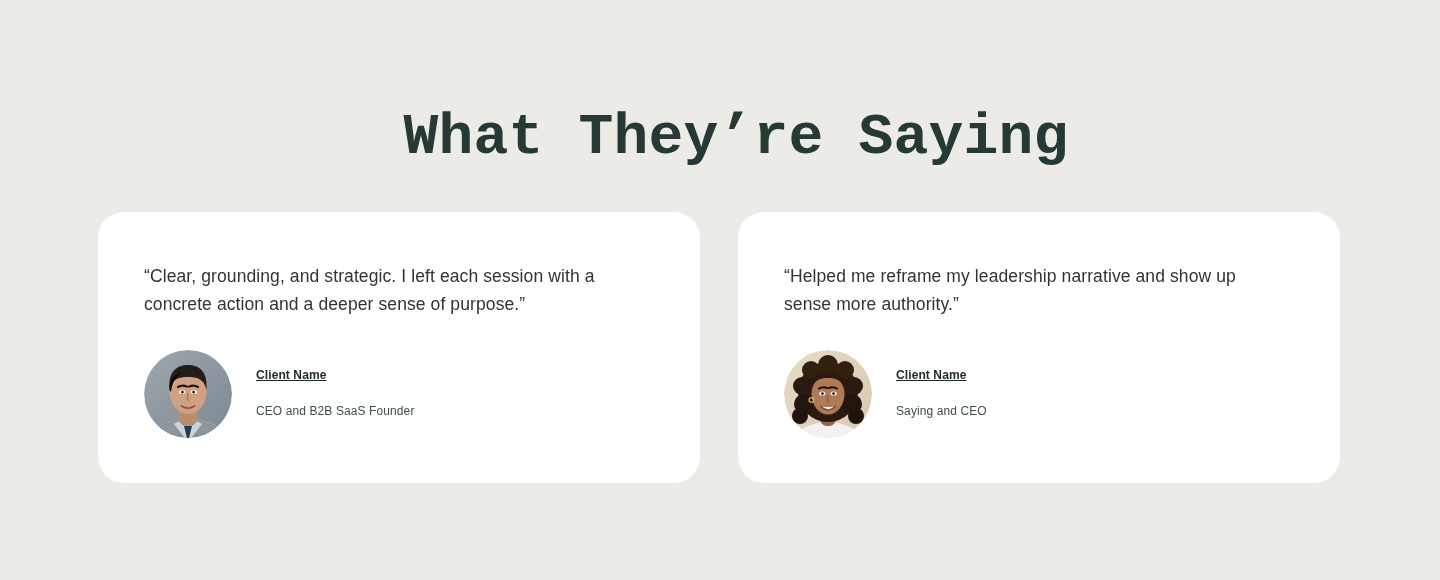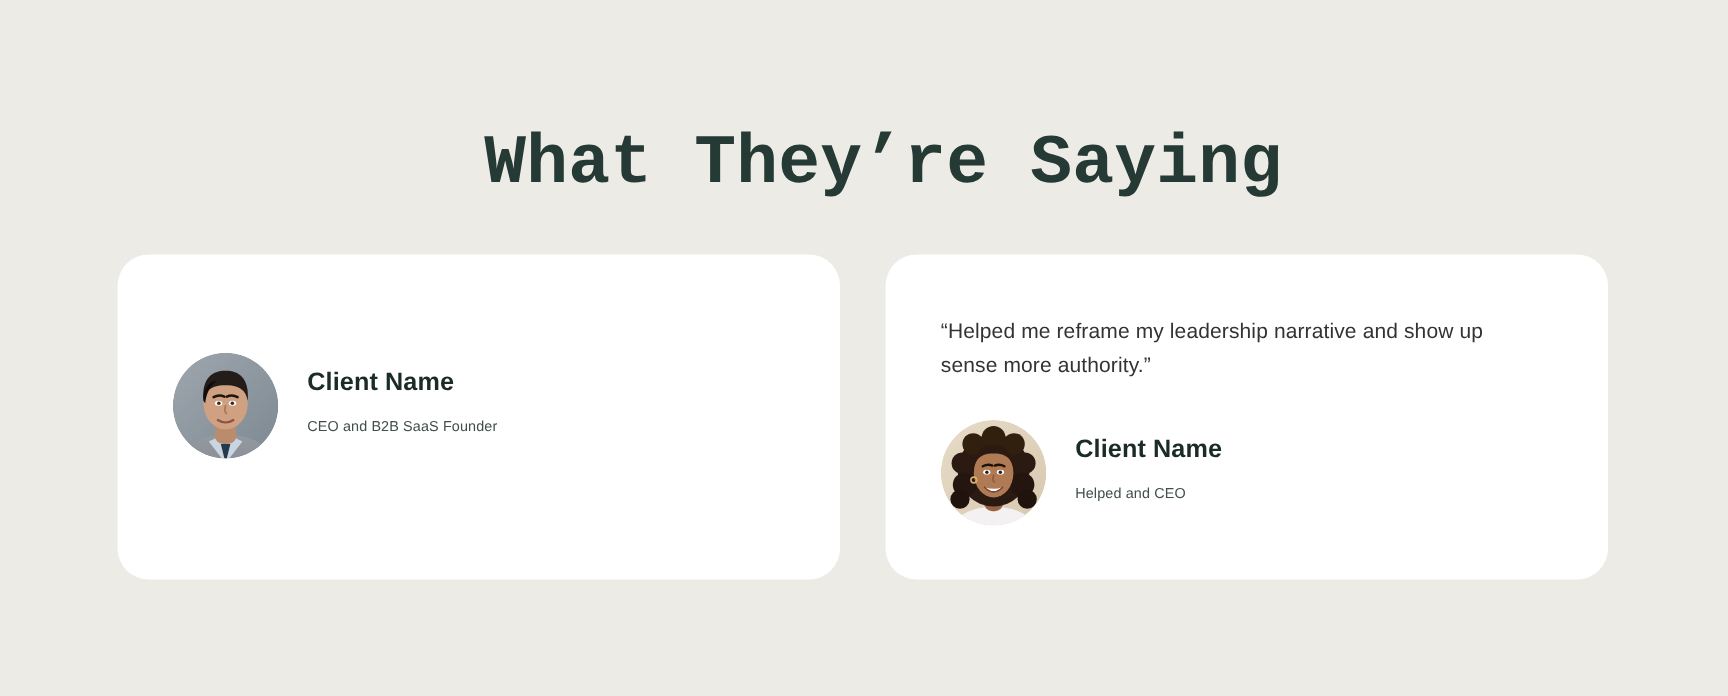--- a/index.html
+++ b/index.html
@@ -73,45 +73,47 @@
     overflow: hidden;
     position: relative;
   }
   .person-text {
     display: flex;
     flex-direction: column;
     justify-content: center;
     padding-bottom: 2px;
   }
   .person-name {
-    font-size: 21px;
+    font-size: 12px;
     font-weight: 700;
     color: #1B2B28;
     line-height: 24px;
     letter-spacing: 0.1px;
+    text-decoration: underline;
   }
   .person-role {
     font-size: 12px;
     font-weight: 400;
     color: #414F4C;
     line-height: 24px;
     margin-top: 12px;
     letter-spacing: 0.1px;
   }
 </style>
 </head>
 <body>
 
 <div class="section">
 
   <h2 class="heading">What They’re Saying</h2>
 
   <div class="cards">
 
     <div class="card">
+      <p class="quote">“Clear, grounding, and strategic. I left each session with a concrete action and a deeper sense of purpose.”</p>
       <div class="person">
         <div class="avatar">
           <svg width="88" height="88" viewBox="0 0 88 88">
             <defs>
               <clipPath id="clip1">
                   <circle cx="44" cy="44" r="44"></circle>
                 </clipPath>
               <linearGradient id="bg1" x1="0" y1="0" x2="1" y2="1">
                 <stop offset="0%" stop-color="#9EA7AE"></stop>
                 <stop offset="100%" stop-color="#7E8891"></stop>
@@ -205,19 +207,19 @@
 
               <path d="M36.5 56 q7.5 7.5 15 0 q-7.5 2.6 -15 0 Z" fill="#FFFFFF"></path>
               <path d="M36.5 56 q7.5 7.8 15 0" stroke="#7A4630" stroke-width="1.3" fill="none" stroke-linecap="round"></path>
 
               <circle cx="27.5" cy="50" r="2.4" fill="none" stroke="#D9B36A" stroke-width="1.3"></circle>
             </g>
           </svg>
         </div>
         <div class="person-text">
           <span class="person-name">Client Name</span>
-          <span class="person-role">Helped and CEO</span>
+          <span class="person-role">Saying and CEO</span>
         </div>
       </div>
     </div>
 
   </div>
 </div>
 
 </body></html>

